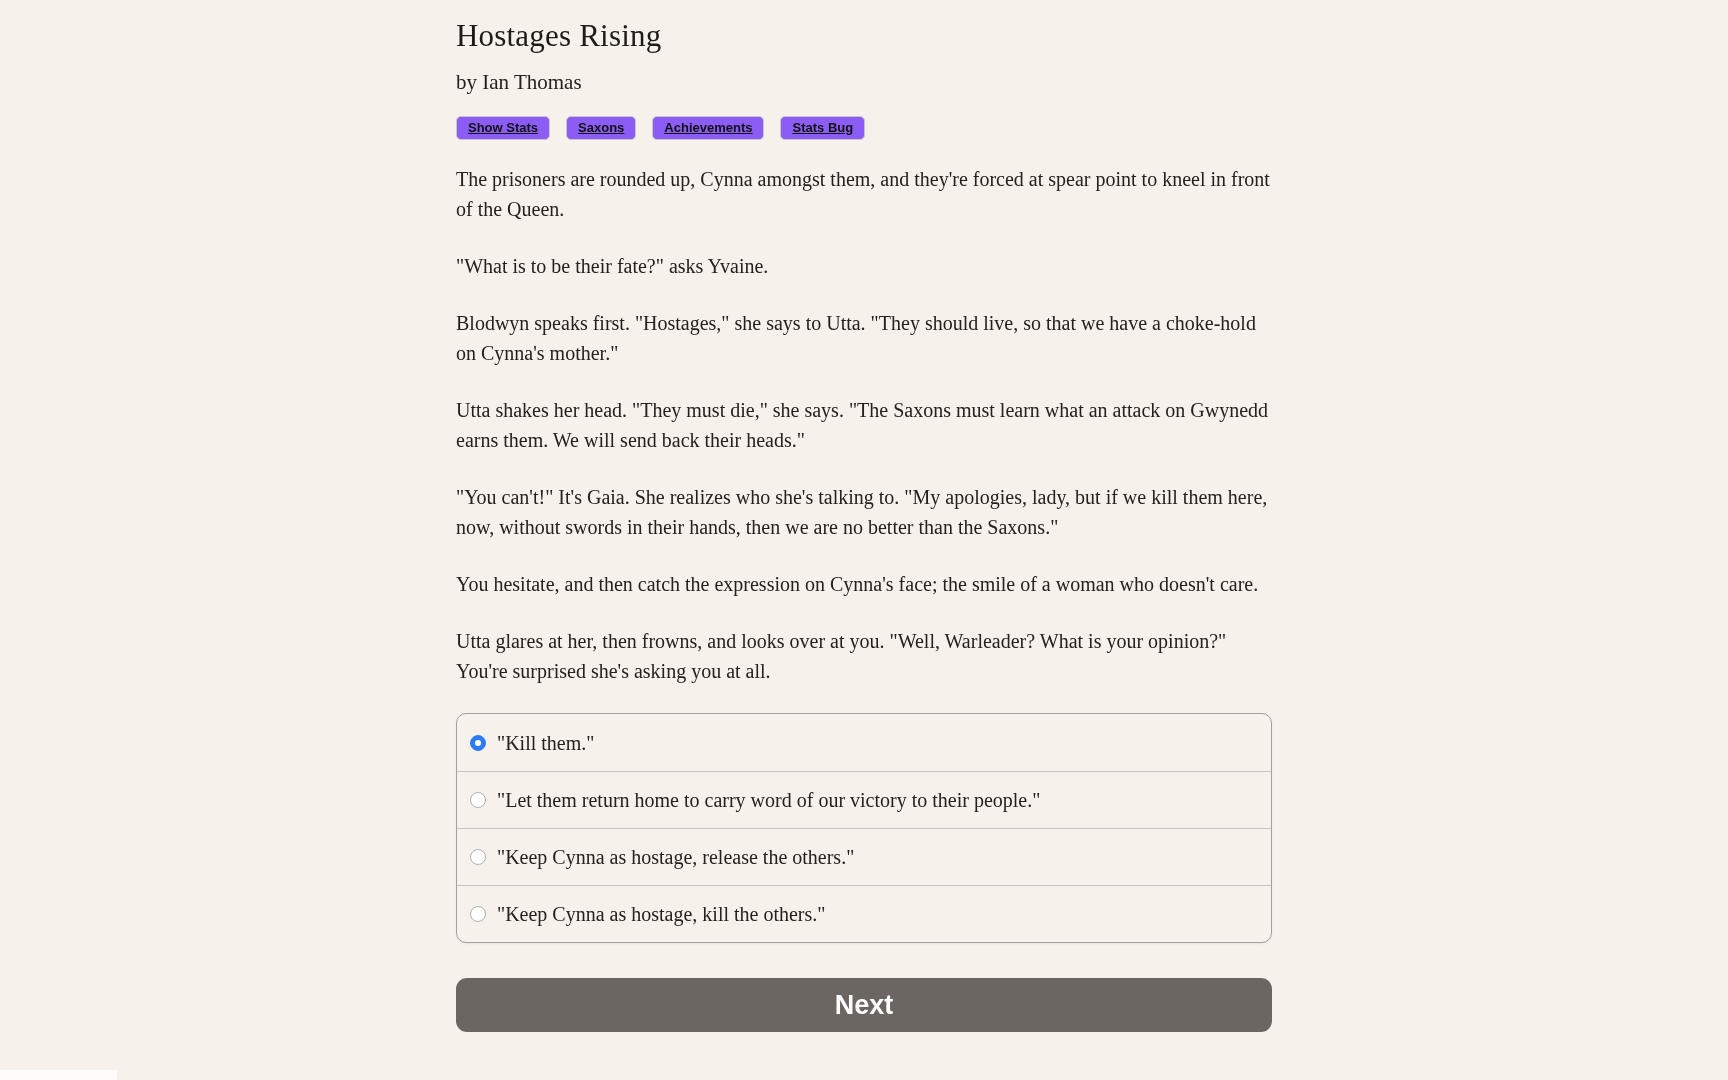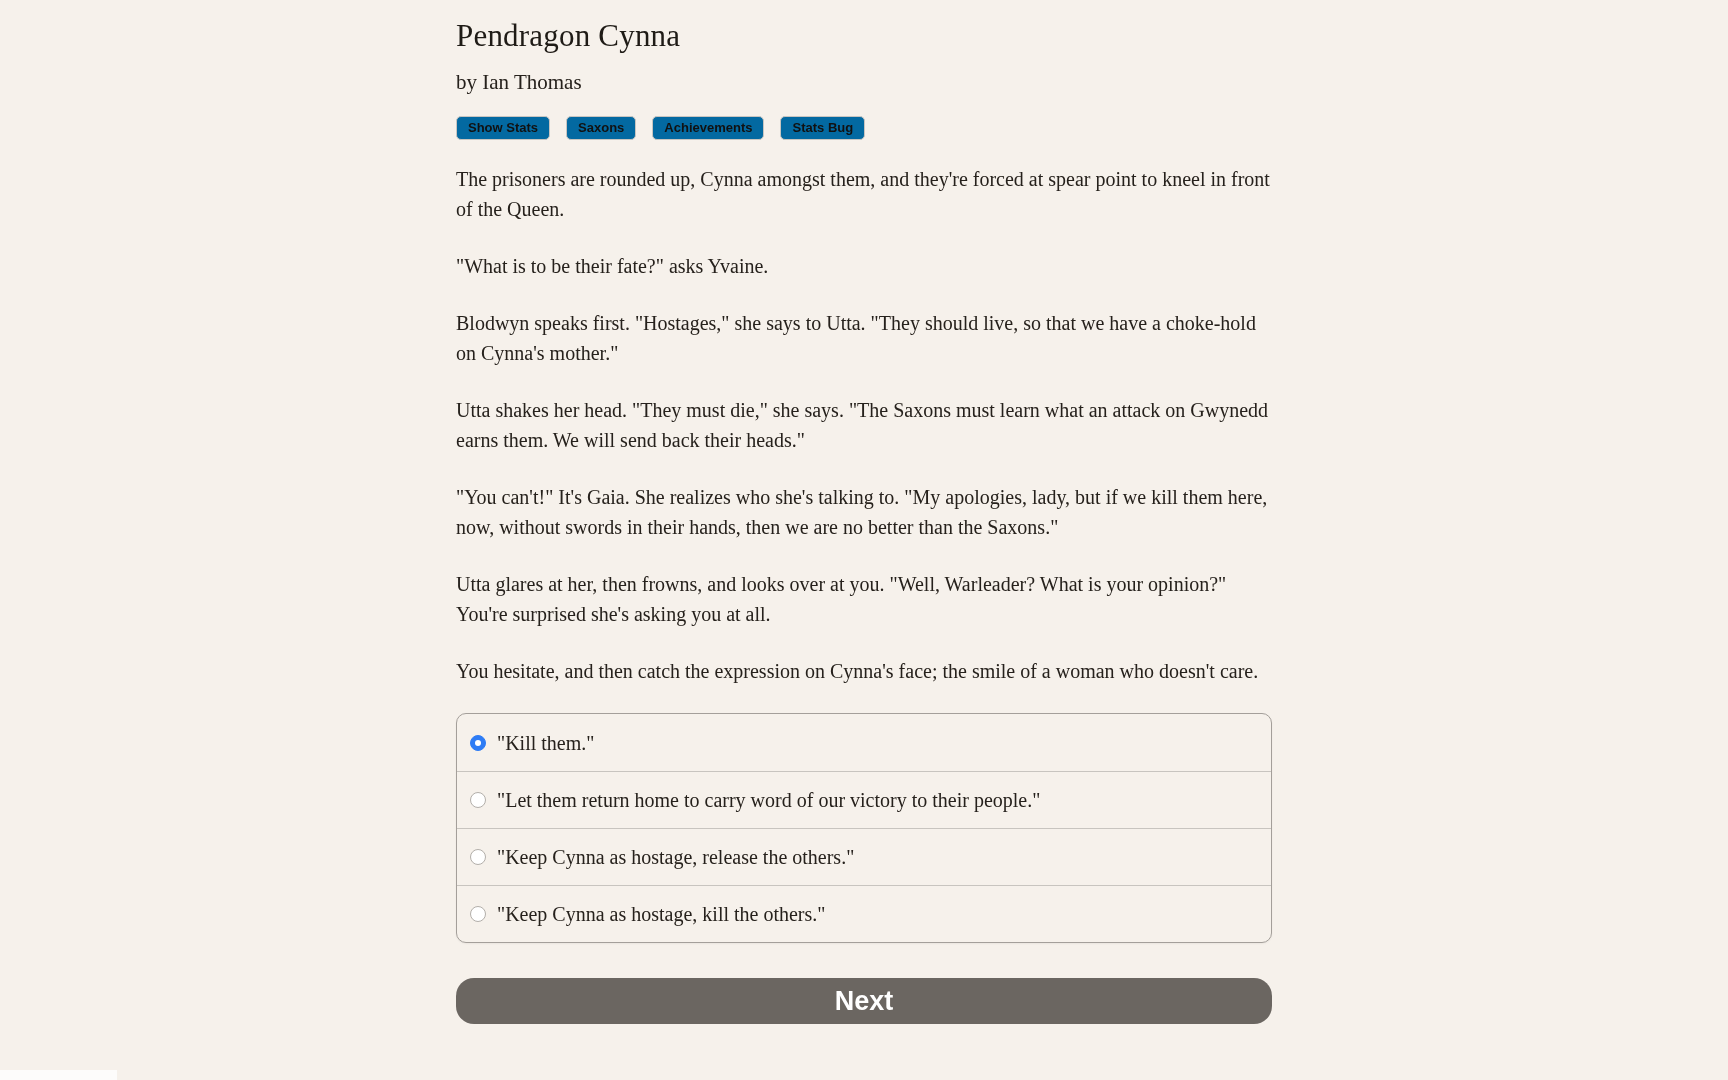--- a/index.html
+++ b/index.html
@@ -34,27 +34,28 @@
     display: flex;
     gap: 16px;
     margin: 0 0 24px 0;
     align-items: center;
   }
   .toolbar-btn {
     font-family: "Liberation Sans", sans-serif;
     font-size: 13px;
     font-weight: 700;
     color: #111;
-    background: #0369a1;
+    background: #8b5cf6;
     border: 1px solid #c9c5c0;
     border-radius: 5px;
     padding: 3px 11px 4px 11px;
     line-height: 15px;
     cursor: pointer;
     white-space: nowrap;
+    text-decoration: underline;
   }
   .story-para {
     font-size: 20px;
     line-height: 30px;
     color: #26211c;
     margin: 16px 0 27px 0;
   }
   .choice-box {
     border: 1px solid #a49f9a;
     border-radius: 10px;
@@ -98,24 +99,24 @@
   }
   .choice-label {
     font-size: 20px;
     color: #26211c;
     line-height: 24px;
   }
   .next-button {
     display: block;
     margin-top: 35px;
     width: 816px;
-    height: 46px;
+    height: 54px;
     background: #6b6661;
     border: none;
-    border-radius: 18px;
+    border-radius: 11px;
     color: #ffffff;
     font-family: "Liberation Sans", sans-serif;
     font-size: 27px;
     font-weight: 700;
     cursor: pointer;
     text-align: center;
     line-height: 46px;
     padding: 0;
   }
   .bottom-strip {
@@ -125,38 +126,38 @@
     width: 117px;
     height: 10px;
     background: #fdfcfb;
   }
 </style>
 </head>
 <body>
 
 <div class="container">
 
-  <h1 class="game-title">Pendragon Cynna</h1>
+  <h1 class="game-title">Hostages Rising</h1>
 
   <div class="byline">by Ian Thomas</div>
 
   <div class="toolbar">
     <button class="toolbar-btn">Show Stats</button>
     <button class="toolbar-btn">Saxons</button>
     <button class="toolbar-btn">Achievements</button>
     <button class="toolbar-btn">Stats Bug</button>
   </div>
 
   <p class="story-para">The prisoners are rounded up, Cynna amongst them, and they're forced at spear point to kneel in front of the Queen.</p>
   <p class="story-para">"What is to be their fate?" asks Yvaine.</p>
   <p class="story-para">Blodwyn speaks first. "Hostages," she says to Utta. "They should live, so that we have a choke-hold on Cynna's mother."</p>
   <p class="story-para">Utta shakes her head. "They must die," she says. "The Saxons must learn what an attack on Gwynedd earns them. We will send back their heads."</p>
   <p class="story-para">"You can't!" It's Gaia. She realizes who she's talking to. "My apologies, lady, but if we kill them here, now, without swords in their hands, then we are no better than the Saxons."</p>
+  <p class="story-para">You hesitate, and then catch the expression on Cynna's face; the smile of a woman who doesn't care.</p>
   <p class="story-para">Utta glares at her, then frowns, and looks over at you. "Well, Warleader? What is your opinion?" You're surprised she's asking you at all.</p>
-  <p class="story-para">You hesitate, and then catch the expression on Cynna's face; the smile of a woman who doesn't care.</p>
 
   <div class="choice-box">
     <div class="choice-row">
       <span class="radio selected"></span>
       <span class="choice-label">"Kill them."</span>
     </div>
     <div class="choice-row">
       <span class="radio"></span>
       <span class="choice-label">"Let them return home to carry word of our victory to their people."</span>
     </div>

